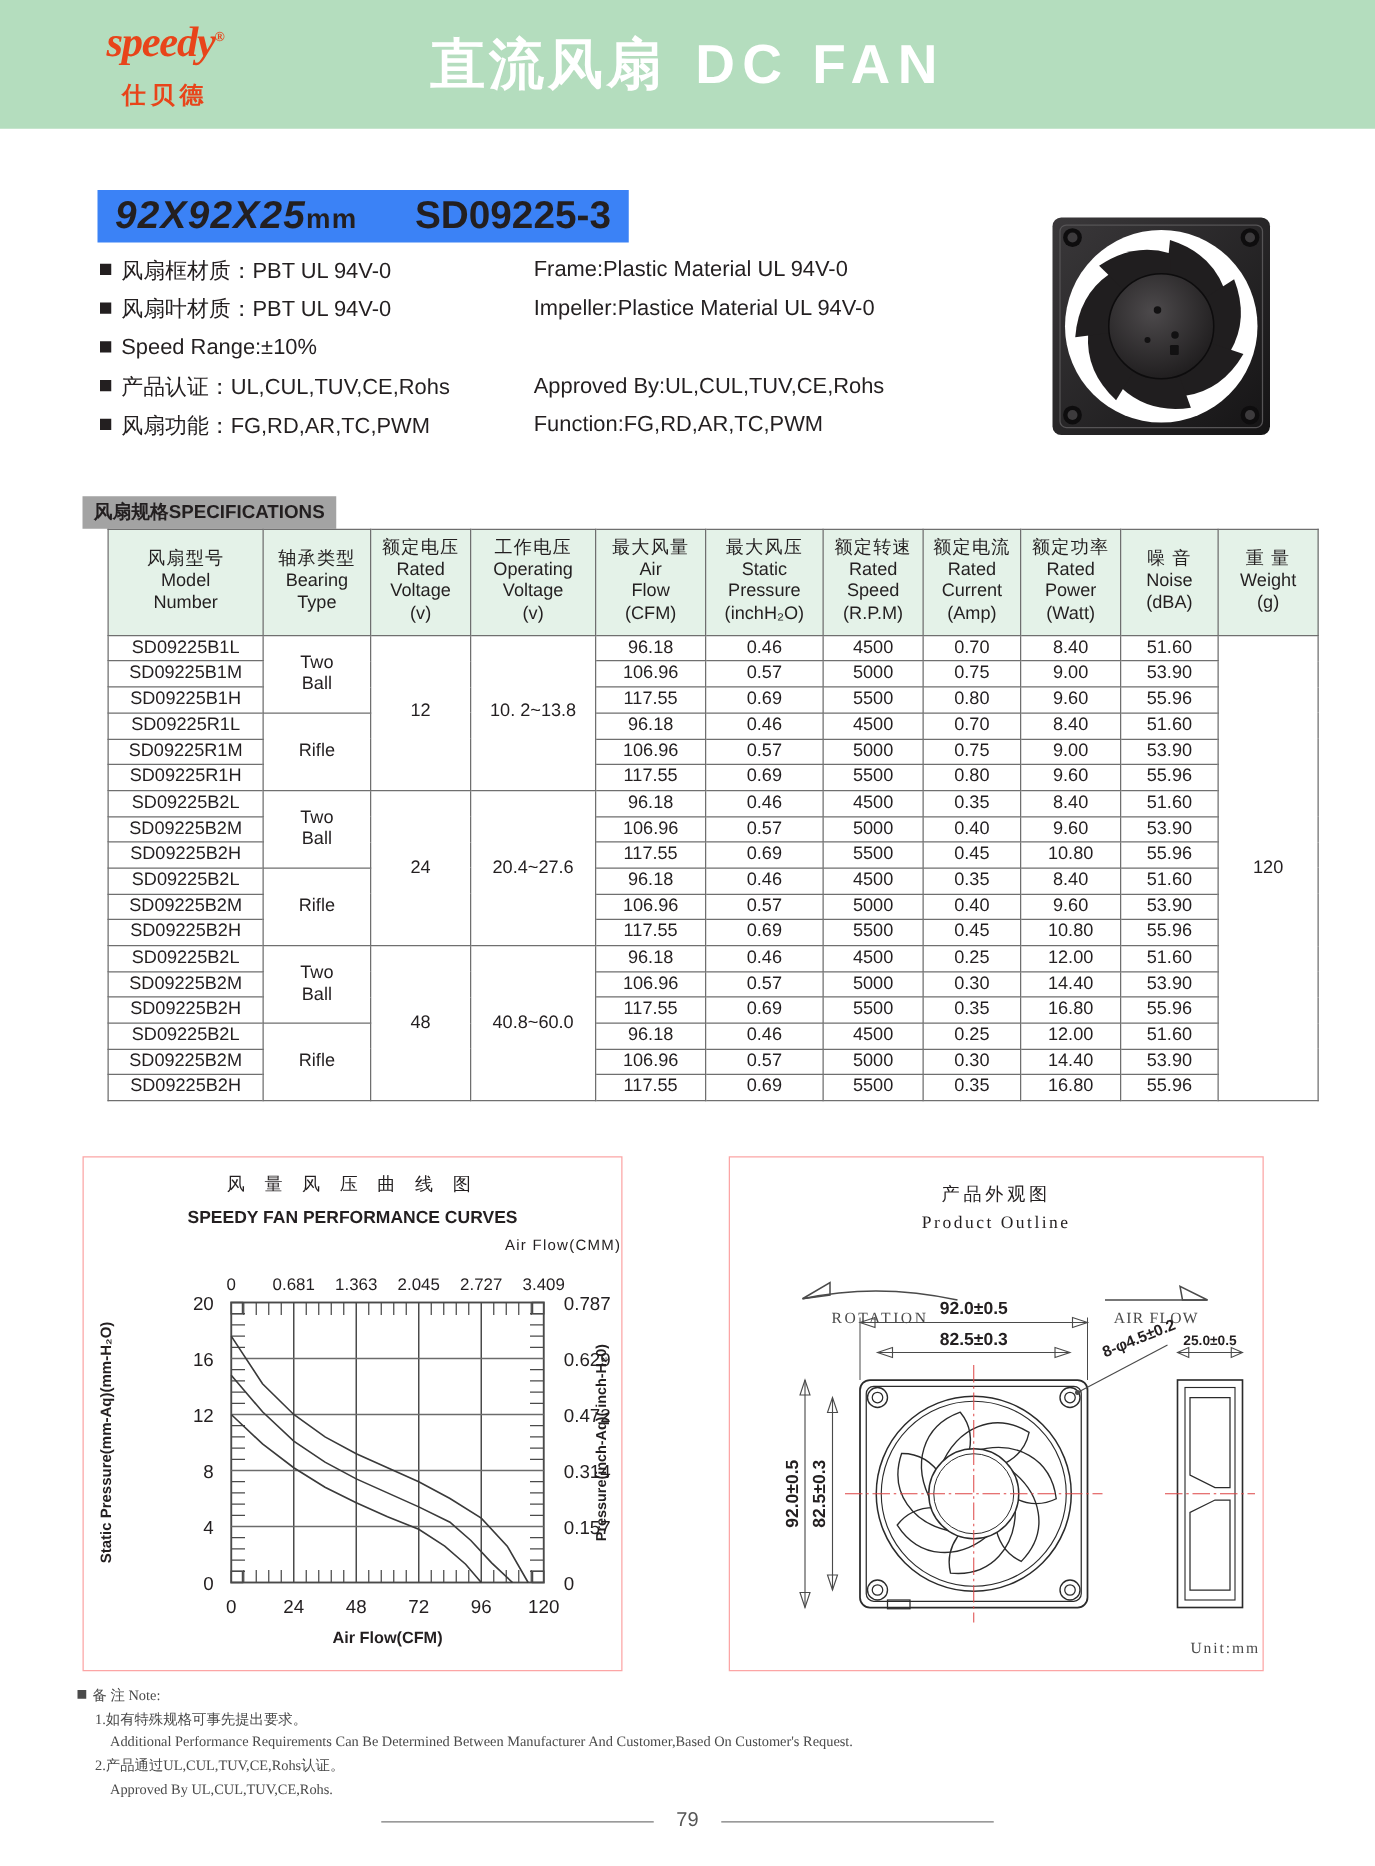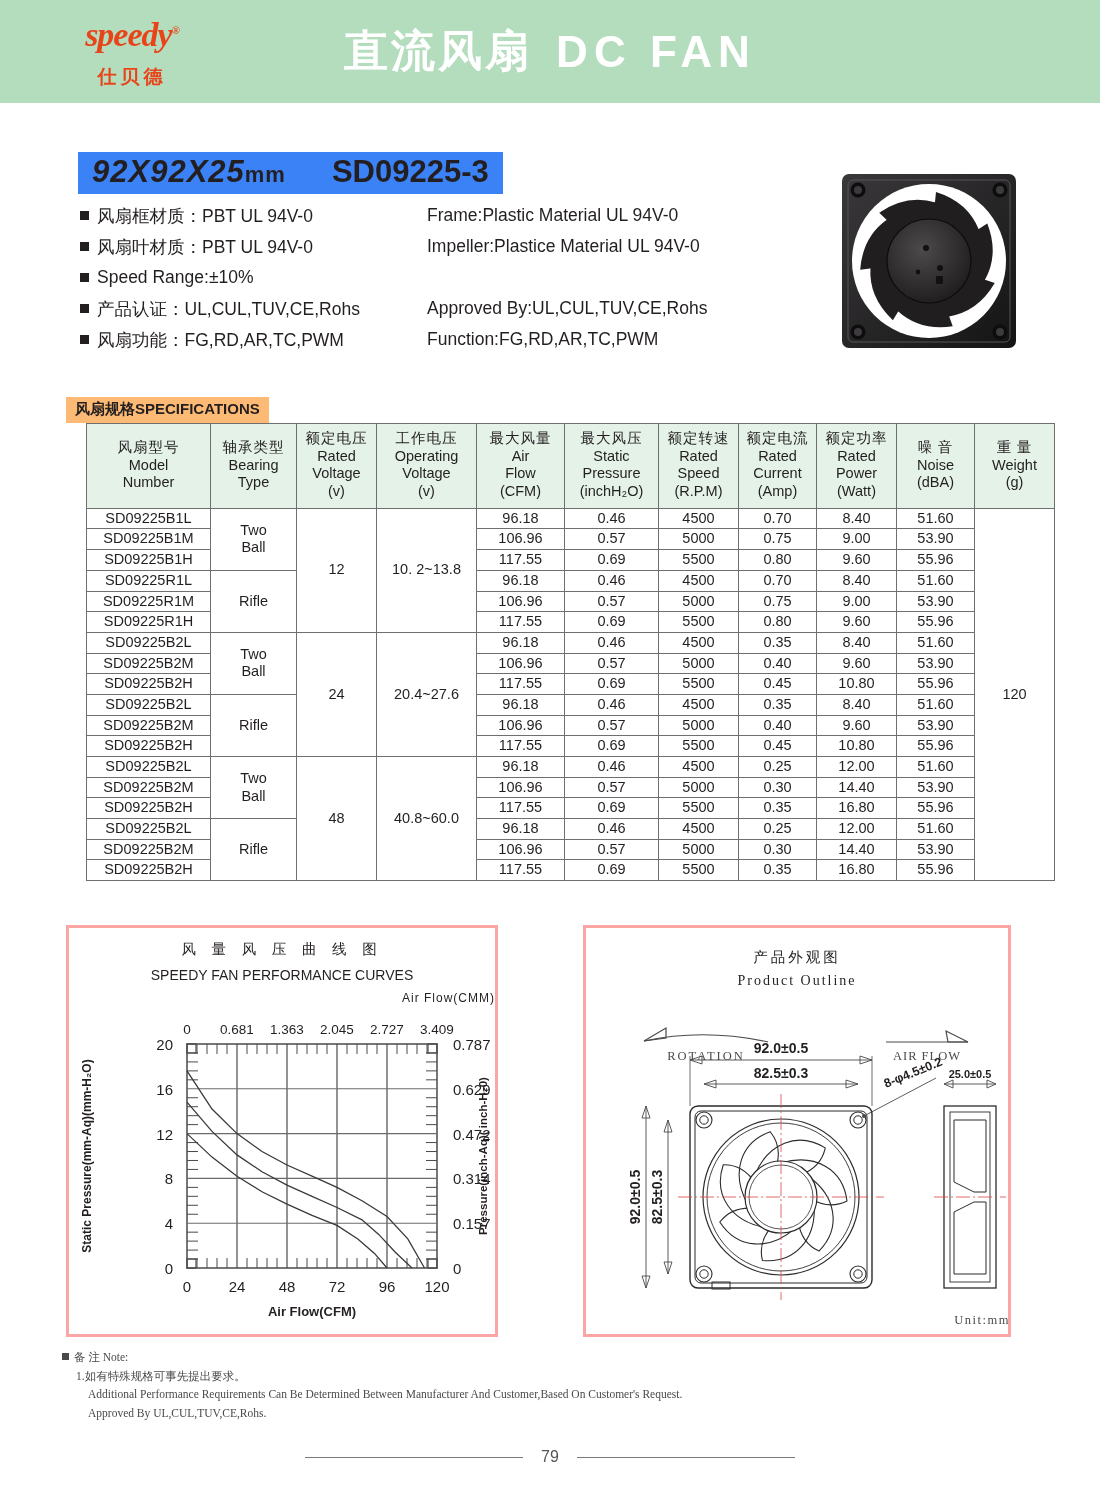--- a/index.html
+++ b/index.html
@@ -58,21 +58,21 @@
   .bullet { width:9px; height:9px; background:#231f20; margin-right:8px; flex:none; }
   .spec-cn { width:330px; white-space:nowrap; }
   .spec-en { white-space:nowrap; }
 
   
   .fan-photo { position:absolute; left:840px; top:172px; width:178px; height:178px; }
 
   
   .spec-title {
     position:absolute; left:66px; top:397px;
-    background:#fdba74; padding:3px 9px 4px 9px;
+    background:#a3a3a3; padding:3px 9px 4px 9px;
     font-size:15px; font-weight:bold; letter-spacing:0px;
   }
 
   
   .spec-table {
     position:absolute; left:66px; top:423px;
     border-collapse:collapse;
     font-size:14.5px;
     margin-left:20px;
   }
@@ -98,33 +98,33 @@
   .tb-sp    { width:94px; }
   .tb-rs    { width:80px; }
   .tb-rc    { width:78px; }
   .tb-rp    { width:80px; }
   .tb-noise { width:78px; }
   .tb-wt    { width:80px; }
   .grp-top td { border-top:1.6px solid #4a4a4a; }
 
   
   .panel {
-    position:absolute; border:3px solid #fca5a5; background:#fff;
+    position:absolute; border:1px solid #fca5a5; background:#fff;
   }
   .panel-chart { left:66px; top:925px; width:432px; height:412px; }
   .panel-outline { left:583px; top:925px; width:428px; height:412px; }
 
   .chart-cn-title {
     position:absolute; left:0; top:12px; width:100%;
     text-align:center; font-size:14.5px; letter-spacing:6px;
     font-family:"Liberation Serif", serif;
   }
   .chart-en-title {
     position:absolute; left:0; top:39px; width:100%;
-    text-align:center; font-size:14px; font-weight:normal; letter-spacing:0px;
+    text-align:center; font-size:14px; font-weight:bold; letter-spacing:0px;
   }
   .chart-cmm {
     position:absolute; left:0; top:63px; width:100%;
     text-align:right; font-size:12px; letter-spacing:1px;
     font-family:"Liberation Sans", sans-serif;
   }
   .chart-svg { position:absolute; left:0; top:80px; }
 
   .outline-cn {
     position:absolute; left:0; top:20px; width:100%;
@@ -723,20 +723,21 @@
       <text x="424" y="334" text-anchor="end" font-size="12.5" letter-spacing="1.5" font-family="&quot;Liberation Serif&quot;, serif" fill="#4a4a4a">Unit:mm</text>
     </svg>
 </div>
 
 <div class="notes">
   <div>
     <span class="nb"></span><span>备 注</span> <span>Note:</span>
   </div>
   <div class="ind1">1.如有特殊规格可事先提出要求。</div>
   <div class="ind2">Additional Performance Requirements Can Be Determined Between Manufacturer And Customer,Based  On Customer's Request.</div>
+  <div class="ind1">2.产品通过UL,CUL,TUV,CE,Rohs认证。</div>
   <div class="ind2">Approved By UL,CUL,TUV,CE,Rohs.</div>
 </div>
 
 <div class="footer">
   <div class="foot-line"></div>
   <div class="foot-num">79</div>
   <div class="foot-line"></div>
 </div>
 
 </body></html>

